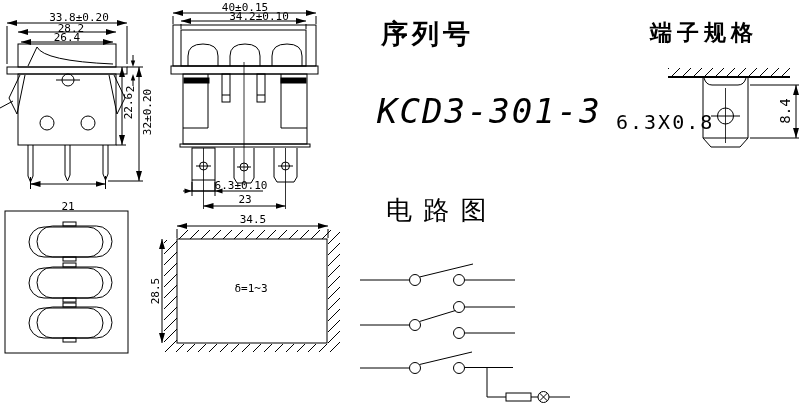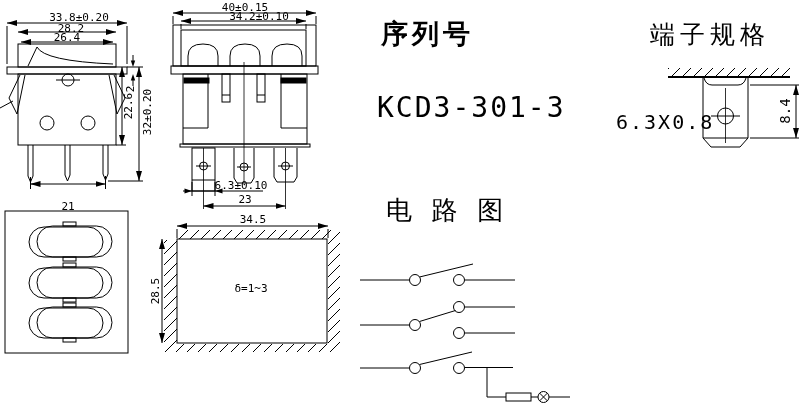--- a/index.html
+++ b/index.html
@@ -4,24 +4,24 @@
 <style>
   html,body{margin:0;padding:0;background:#fff;}
   #stage{position:relative;width:800px;height:403px;background:#ffffff;overflow:hidden;
          font-family:"DejaVu Sans Mono", monospace;color:#000;}
   svg{position:absolute;left:0;top:0;}
   .txt{position:absolute;white-space:nowrap;color:#000;}
   .dim{font-size:11px;line-height:11px;transform:translate(-50%,-50%);}
   .dim.rot{transform:translate(-50%,-50%) rotate(-90deg);}
   .cjk{font-family:"Liberation Sans", sans-serif;}
   .title-serial{font-size:27px;letter-spacing:4px;font-weight:bold;}
-  .value-serial{font-family:"DejaVu Sans Mono",monospace;font-size:28px;letter-spacing:2px;}
-  .title-terminal{font-size:25px;letter-spacing:5px;}
+  .value-serial{font-family:"DejaVu Sans Mono",monospace;font-size:34px;letter-spacing:2px;font-style:italic;}
+  .title-terminal{font-size:22px;letter-spacing:5px;font-weight:bold;}
   .size-terminal{font-family:"DejaVu Sans Mono",monospace;font-size:20px;letter-spacing:2px;}
-  .title-circuit{font-size:26px;letter-spacing:2px;font-family:Liberation Mono, monospace;}
+  .title-circuit{font-size:26px;letter-spacing:2px;}
   .dim84{font-size:14px;}
 </style>
 </head>
 <body>
 
 <div id="stage">
 
   <svg width="800" height="403" viewBox="0 0 800 403">
     <defs>
       <marker id="arr" markerUnits="userSpaceOnUse" markerWidth="10" markerHeight="8" refX="10" refY="4" orient="auto-start-reverse">

